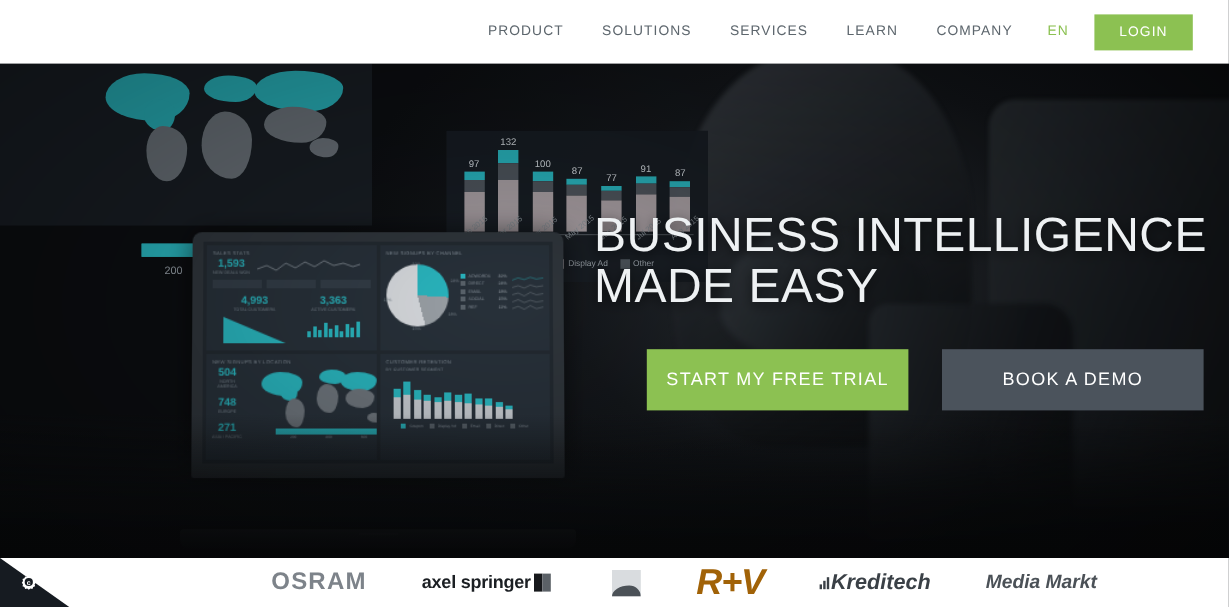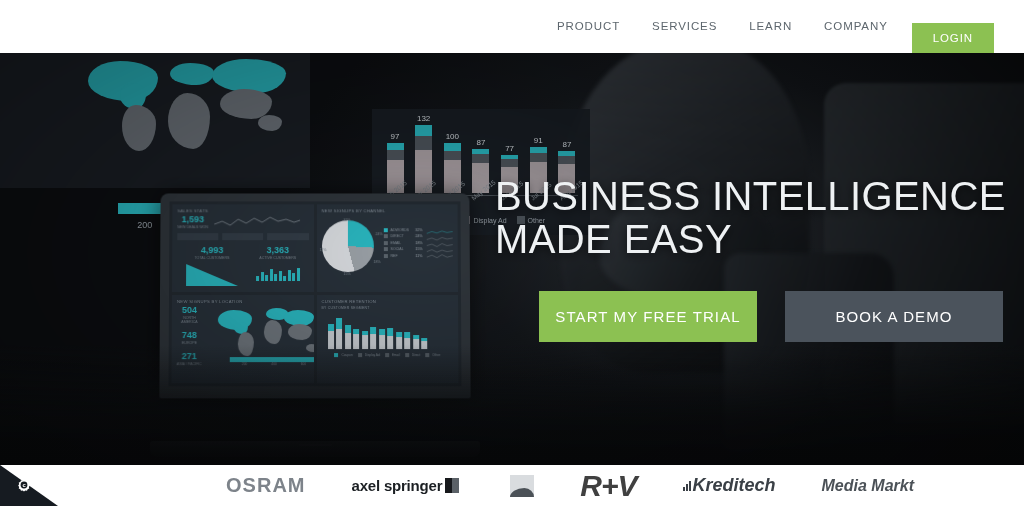--- a/index.html
+++ b/index.html
@@ -21,21 +21,21 @@
   .logo-mark {
     width: 22px; height: 22px; position: relative; margin-right: 4px;
     display: grid; grid-template-columns: 10px 10px; grid-template-rows: 10px 10px; gap: 2px;
   }
   .lm { background: #3d4449; }
   .lm.green { background: #8cc152; border-radius: 0 10px 0 2px; }
   .logo-text { font-size: 24px; letter-spacing: -0.5px; font-weight: 400; }
   .logo-text .d1 { color: #4a5157; }
   .logo-text .d2 { color: #8cc152; }
 
-  .nav { margin-left: auto; display: flex; align-items: flex-end; height: 53px; }
+  .nav { margin-left: auto; display: flex; align-items: center; height: 53px; }
   .nav-item {
     font-size: 11.5px; letter-spacing: 0.9px; color: #5d666d;
     padding: 0 16px; cursor: pointer; line-height: 53px; white-space: nowrap;
   }
   .nav-item.lang { color: #8cc152; padding: 0 13px; }
   .login-btn {
     background: #8cc152; color: #ffffff; font-size: 11.5px; letter-spacing: 0.9px;
     padding: 9px 21px; margin-left: 8px; margin-right: 30px; cursor: pointer;
     border: none;
   }
@@ -209,38 +209,40 @@
   .b-axel { font-size: 15px; font-weight: 700; color: #1b1f23; letter-spacing: -0.2px; }
   .b-axel-mark { display: inline-flex; margin-left: 3px; }
   .b-axel-mark i { display: block; width: 7px; height: 15px; }
   .b-fog { font-family: "Liberation Serif", serif; font-size: 20px; color: #4b5157; }
   .b-fog-sub { font-size: 5px; letter-spacing: 2px; color: #9aa0a6; text-align: center; display: block; margin-top: -2px; }
   .b-fog-mark { width: 24px; height: 22px; background: #d9dcdf; margin-left: 5px; position: relative; overflow: hidden; }
   .b-fog-mark::after {
     content: ""; position: absolute; left: 0; bottom: 0; width: 24px; height: 9px;
     background: #4b5157; border-radius: 60% 40% 0 0 / 100% 100% 0 0;
   }
-  .b-rv { font-size: 30px; font-weight: 700; color: #404040; letter-spacing: -1px; font-style: italic; }
+  .b-rv { font-size: 30px; font-weight: 700; color: #a16207; letter-spacing: -1px; font-style: italic; }
   .b-kred { font-size: 18px; font-weight: 700; font-style: italic; color: #3a4046; }
   .b-kred-mark { display: inline-flex; align-items: flex-end; gap: 1px; margin-right: 2px; }
   .b-kred-mark i { display: block; width: 2px; background: #3a4046; }
   .b-mm { font-size: 16px; font-weight: 700; font-style: italic; color: #4b5157; display: flex; align-items: center; }
 </style>
 </head>
 <body>
 
 <div id="page">
 
   <div class="header">
 
     <nav class="nav">
       <div class="nav-item">PRODUCT</div>
+      <div class="nav-item">SOLUTIONS</div>
       <div class="nav-item">SERVICES</div>
       <div class="nav-item">LEARN</div>
       <div class="nav-item">COMPANY</div>
+      <div class="nav-item lang">EN</div>
       <button class="login-btn">LOGIN</button>
     </nav>
   </div>
 
   <div class="hero">
 
     <div class="person"></div>
     <div class="person-arm"></div>
     <div class="chair"></div>
     <div class="chair2"></div>

